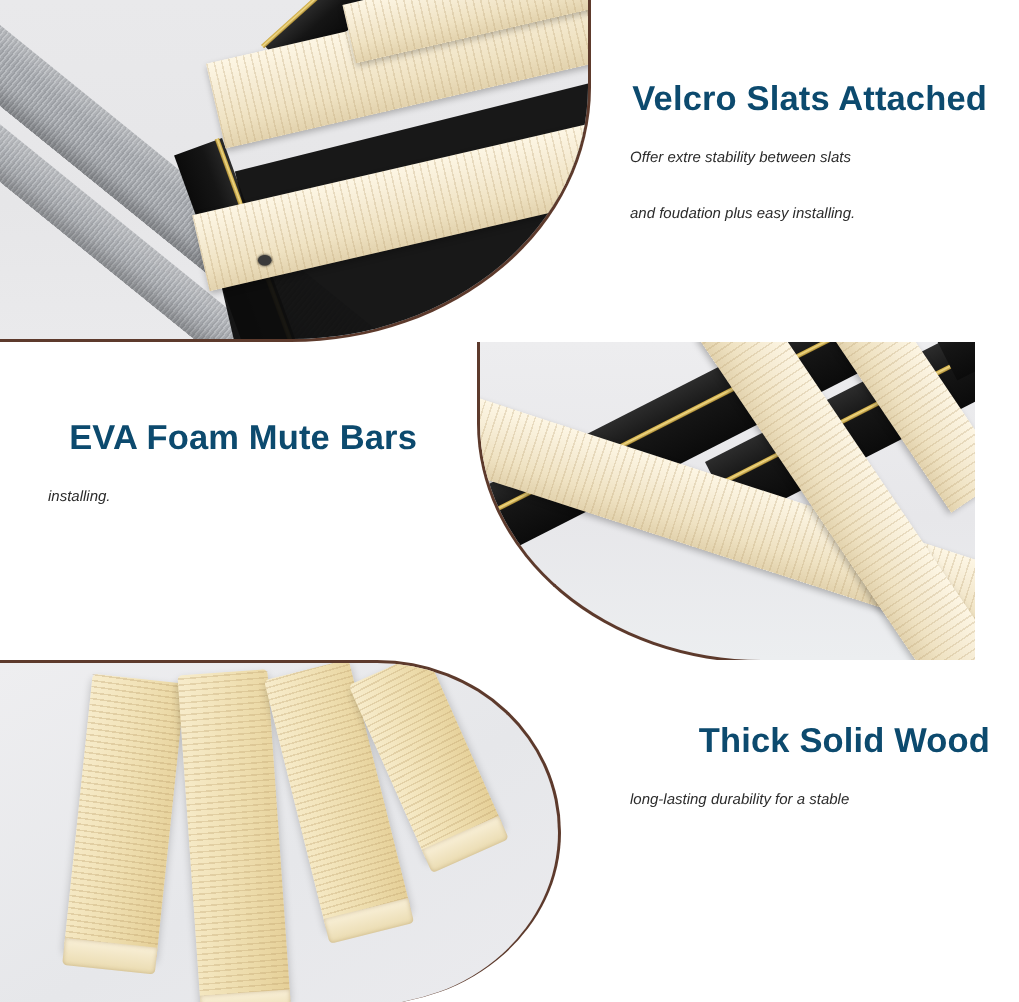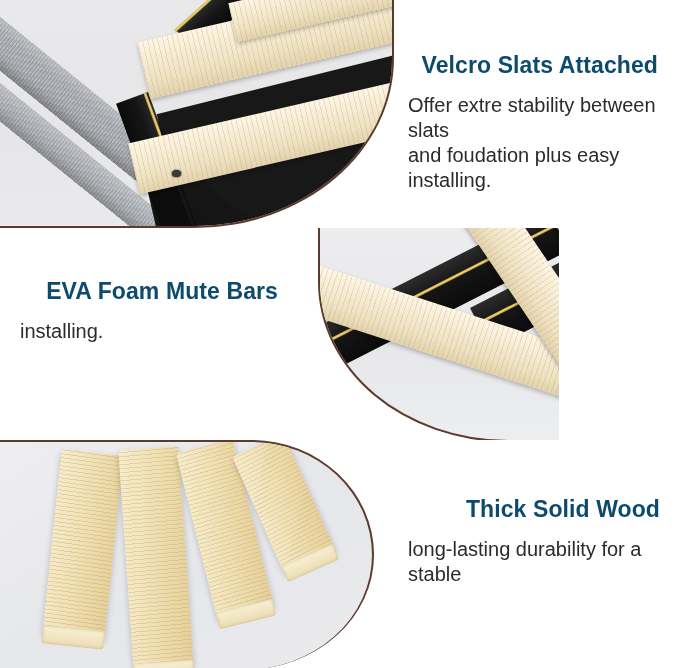--- a/index.html
+++ b/index.html
@@ -44,21 +44,21 @@
     background:linear-gradient(180deg,#fdf6e4 0%,#f6ecd4 35%,#efe2c2 70%,#e2d2ad 100%);
     box-shadow:0 2px 4px rgba(0,0,0,.25);
   }
   .slat.stripes::after{
     content:"";position:absolute;inset:0;
     background:repeating-linear-gradient(90deg,rgba(190,165,120,.30) 0 1px,rgba(255,255,255,0) 1px 5px);
   }
   .blackgap{position:absolute;background:#0d0d0d;}
 
   
-  #p2{left:0;top:228px;width:559px;height:212px;}
+  #p2{left:0;top:228px;width:650px;height:212px;}
   #p2-img{
     left:318px;top:0;width:361px;height:212px;
     background:linear-gradient(180deg,#ededef 0%,#e7e7ea 55%,#eceef0 100%);
     border-left:2px solid #5d3a2c;
     border-bottom:2px solid #5d3a2c;
     border-bottom-left-radius:190px 160px;
   }
 
   
   #p3{left:0;top:440px;width:679px;height:228px;}
@@ -91,23 +91,24 @@
     color:#0c4a6e;
     font-weight:bold;
     font-size:23px;
     letter-spacing:.1px;
     margin:0 0 14px 0;
     white-space:nowrap;
     text-align:right;
   }
   .body{
     color:#2b2b2b;
-    font-size:20px;
+    font-size:10px;
     line-height:25px;
-    margin:0;
+    margin:12px;
+    font-style:italic;
   }
   #t1{left:408px;top:52px;width:250px;}
   #t2{left:20px;top:278px;width:258px;}
   #t3{left:408px;top:498px;width:252px;}
 </style>
 </head>
 <body>
 
 <div class="sheet">
 
@@ -181,19 +182,19 @@
         <div class="grain" style="background:repeating-linear-gradient(-2deg,rgba(186,156,104,.30) 0 1px,rgba(255,255,255,0) 1px 4px);"></div>
         <div class="endcap" style="left:0;bottom:-9px;width:58px;height:17px;border-radius:0 0 3px 3px;"></div>
       </div>
 
       <div class="plank" style="left:256px;top:-2px;width:56px;height:128px;transform:rotate(-24deg);border-radius:3px;">
         <div class="grain" style="background:repeating-linear-gradient(-3deg,rgba(186,156,104,.30) 0 1px,rgba(255,255,255,0) 1px 4px);"></div>
         <div class="endcap" style="left:0;bottom:-9px;width:56px;height:17px;border-radius:0 0 3px 3px;"></div>
       </div>
     </div>
 
-    <div class="txt" id="t3" style="top:56px;">
+    <div class="txt" id="t3" style="top:40px;">
       <p class="head">Thick Solid Wood</p>
       <p class="body">long-lasting durability for a stable</p>
     </div>
   </div>
 
 </div>
 
 </body></html>

